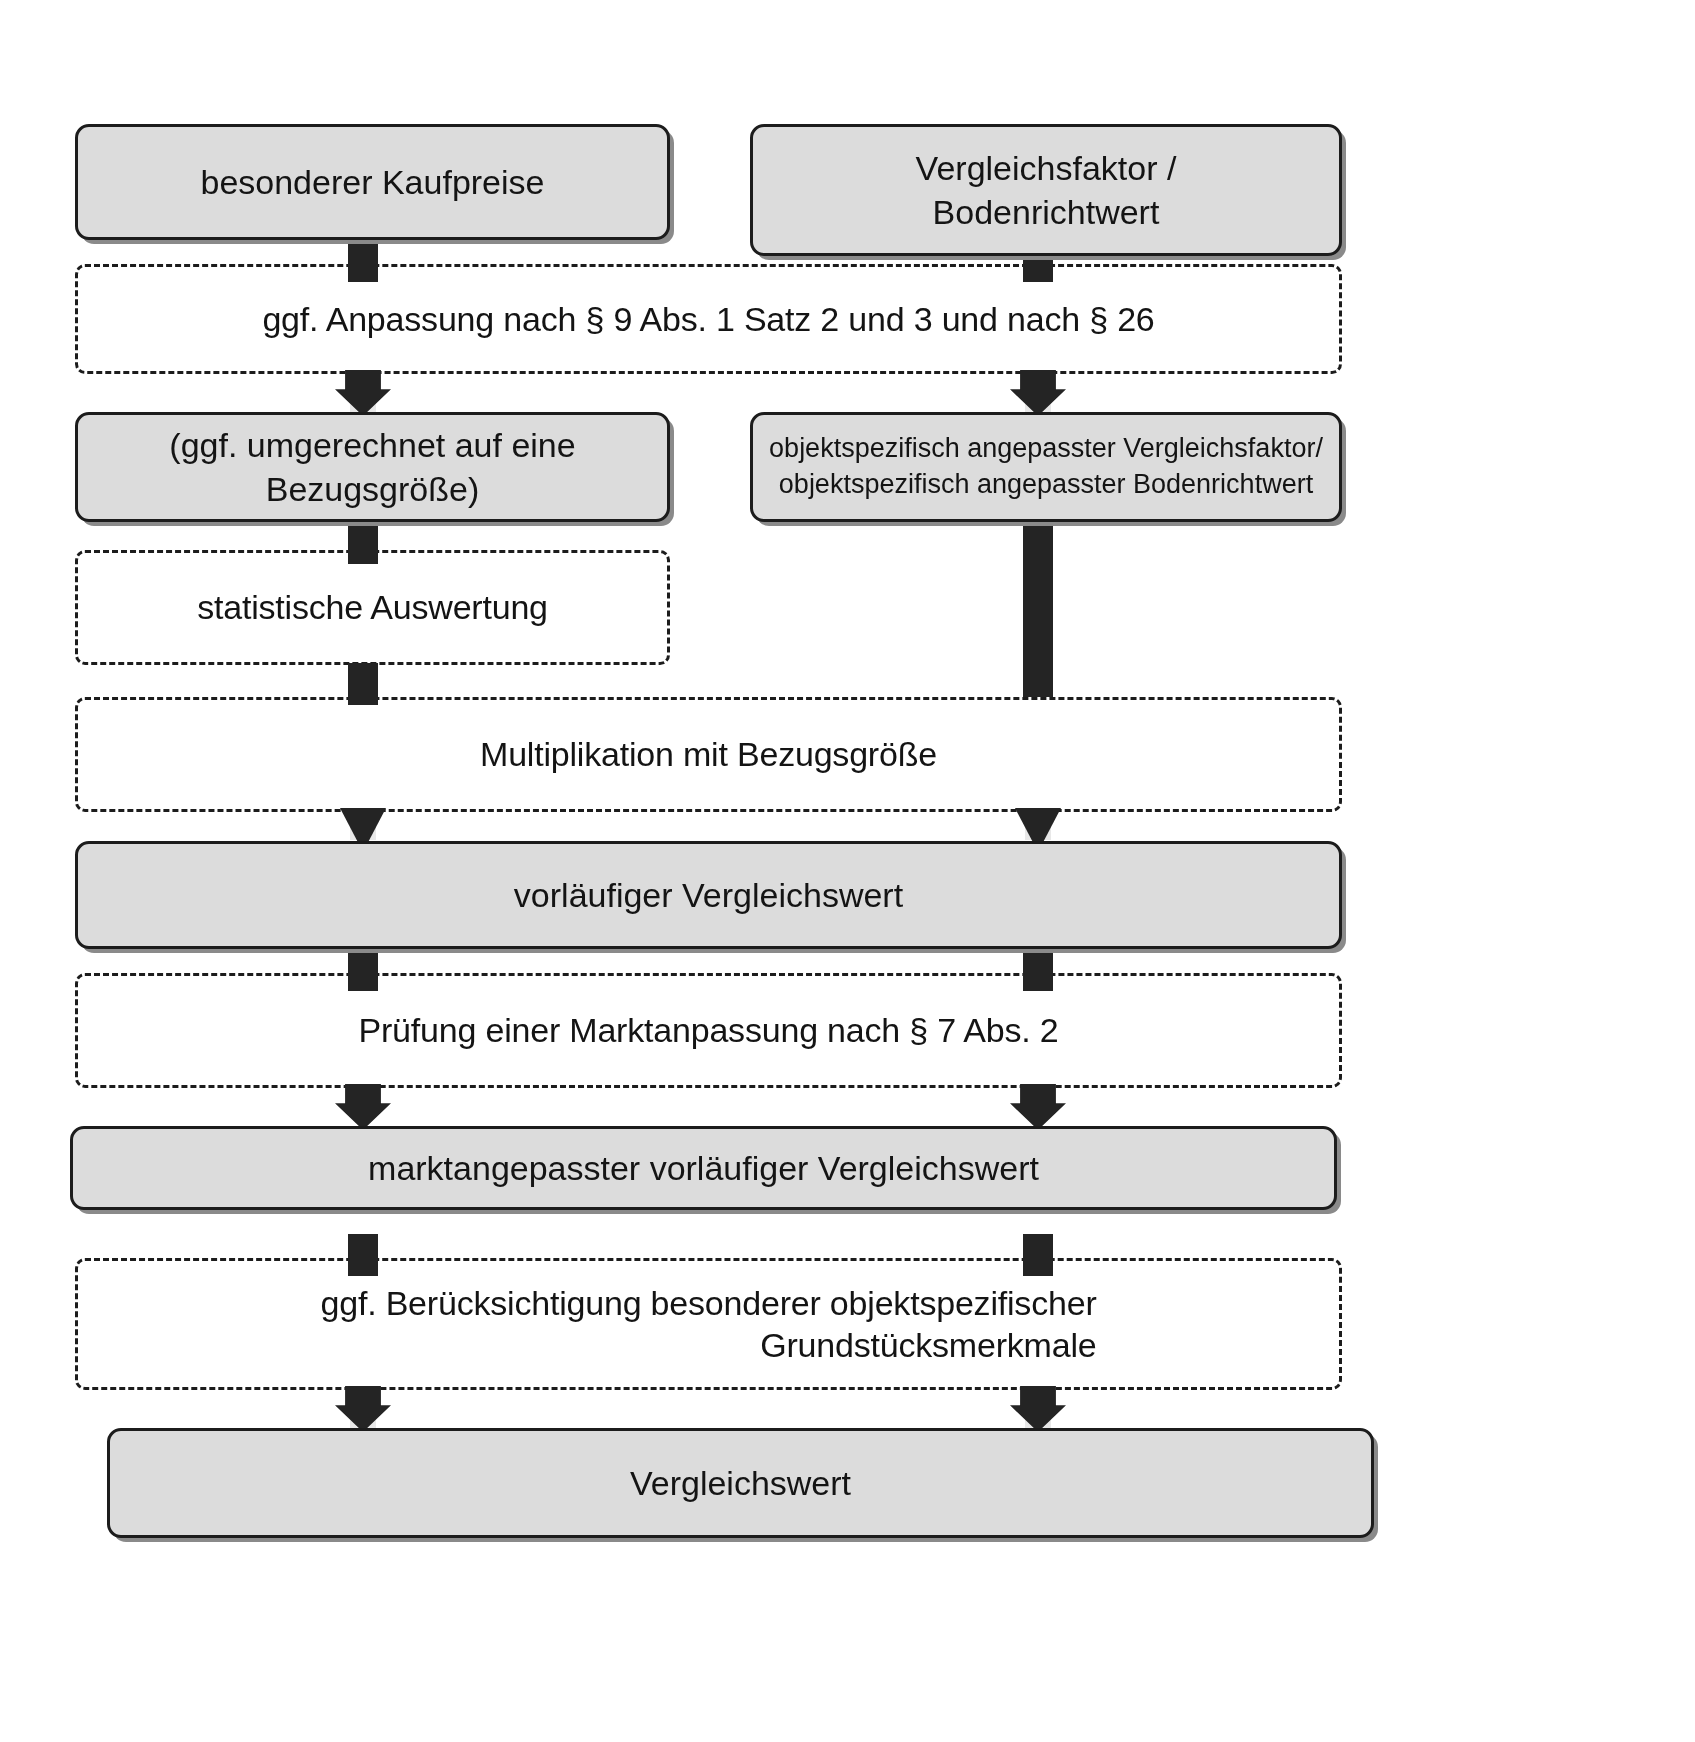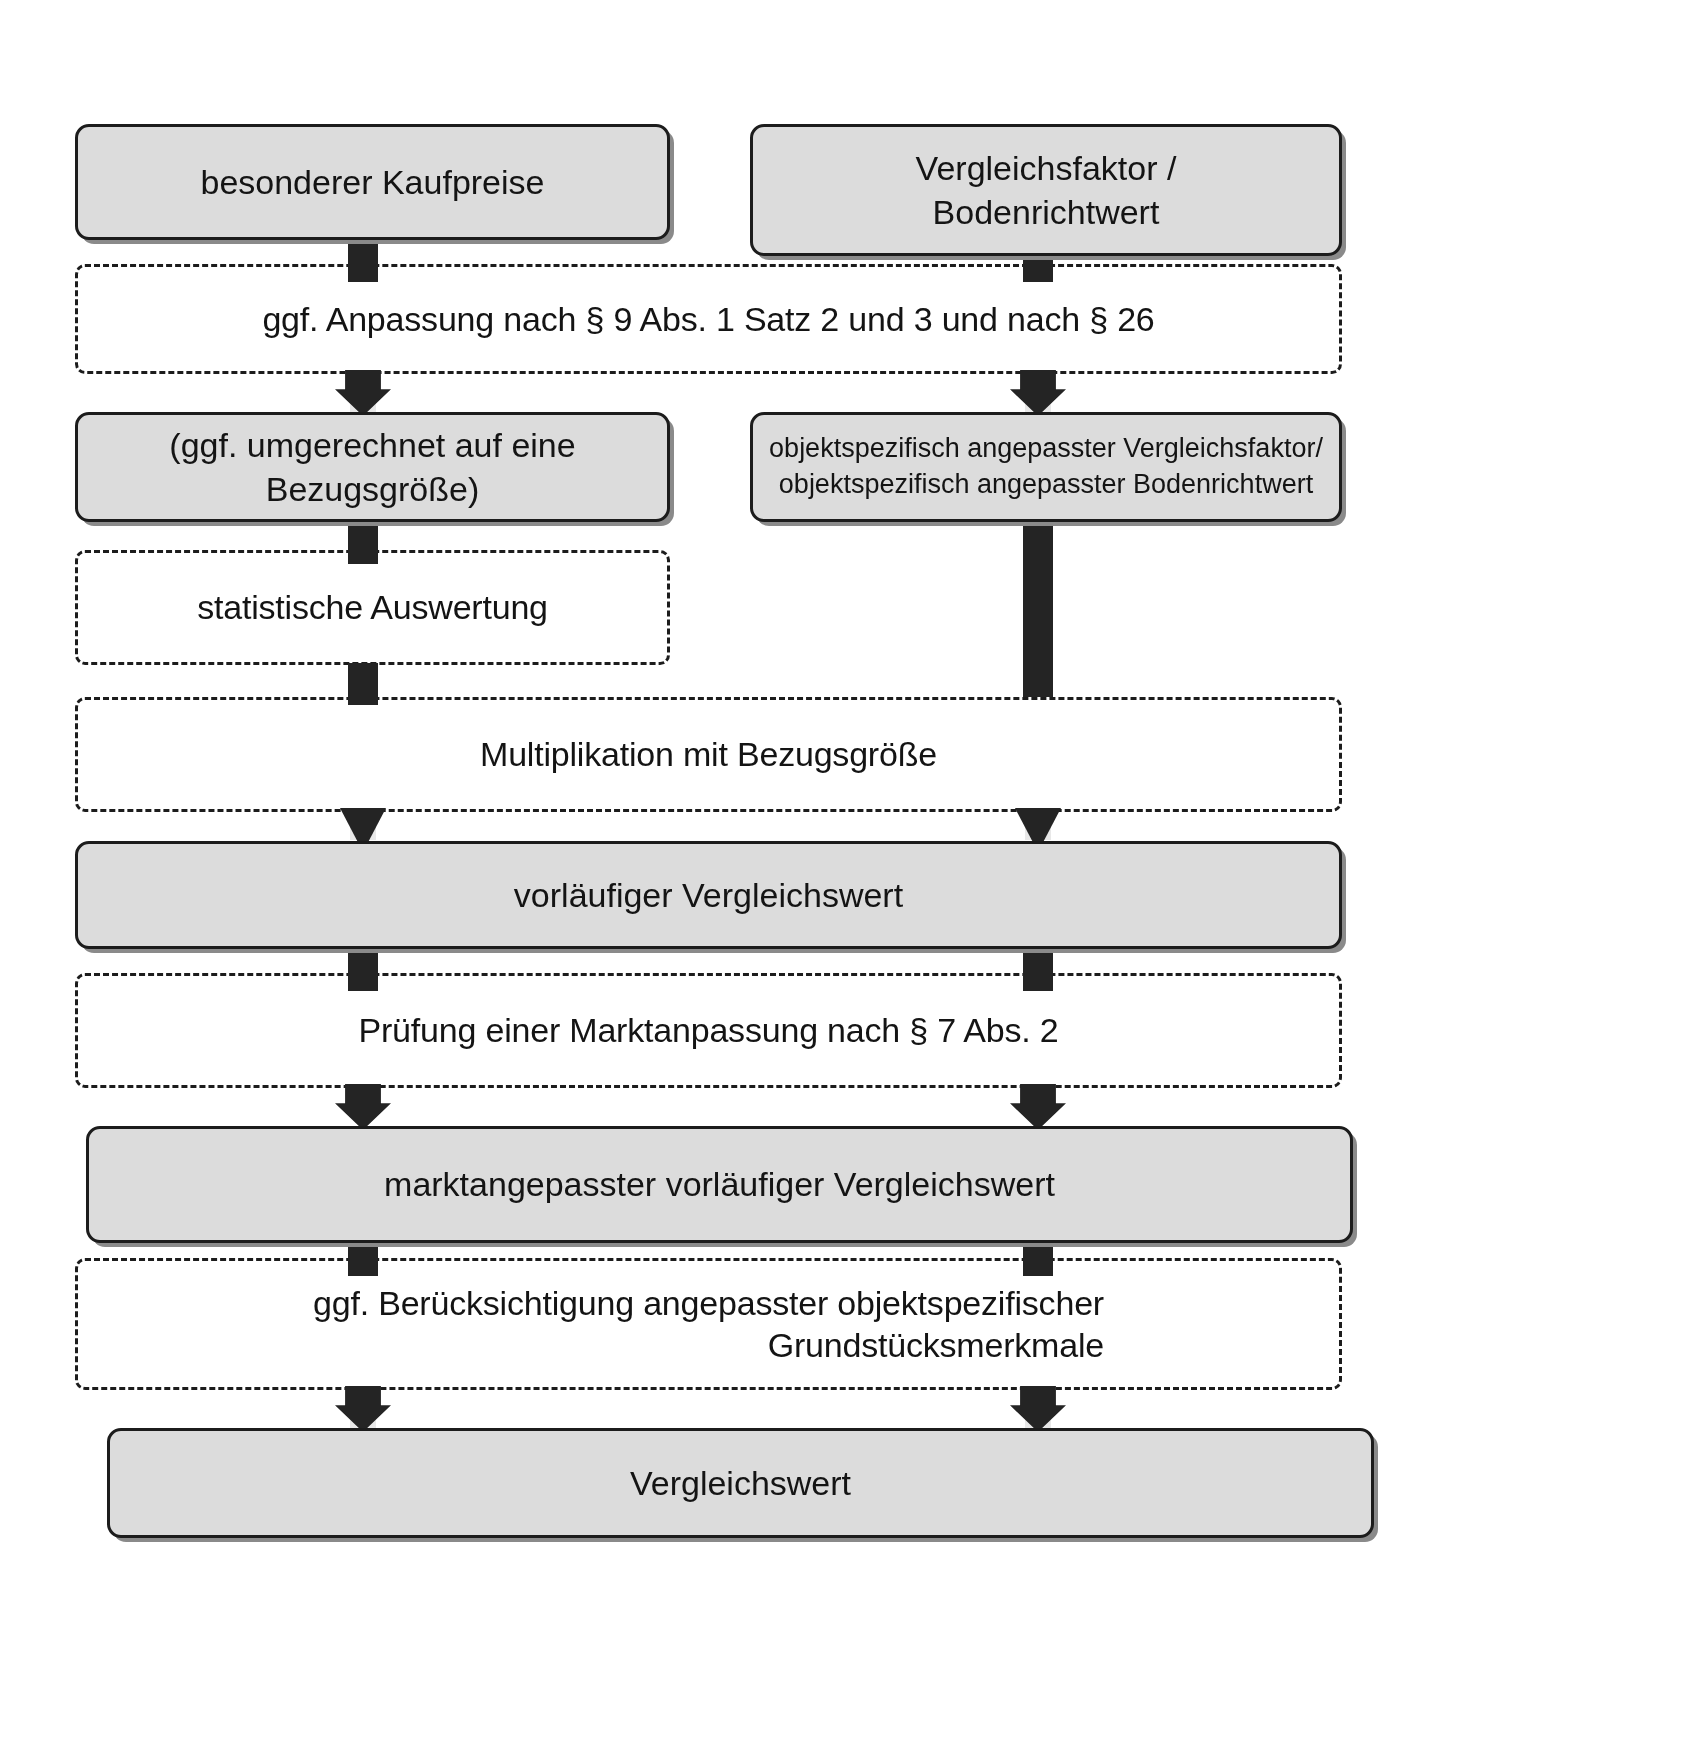--- a/index.html
+++ b/index.html
@@ -170,32 +170,32 @@
   <div class="stub" style="left:348px; top:949px; height:42px;"></div>
   <div class="stub" style="left:1023px; top:949px; height:42px;"></div>
 
   <div class="dashed-box" style="left:75px; top:973px; width:1267px; height:115px;">
     <span>Prüfung einer Marktanpassung nach § 7 Abs. 2</span>
   </div>
 
   <div class="arrow-chevron" style="left:335px; top:1084px;"></div>
   <div class="arrow-chevron" style="left:1010px; top:1084px;"></div>
 
-  <div class="solid-box" style="left:86px; top:1126px; width:1267px; height:117px;">
+  <div class="solid-box" style="left:70px; top:1126px; width:1267px; height:84px;">
     <div class="lines">
       <div>marktangepasster vorläufiger Vergleichswert</div>
     </div>
   </div>
 
   <div class="stub" style="left:348px; top:1234px; height:42px;"></div>
   <div class="stub" style="left:1023px; top:1234px; height:42px;"></div>
 
   <div class="dashed-box" style="left:75px; top:1258px; width:1267px; height:132px;">
     <div class="lines">
-      <div>ggf. Berücksichtigung angepasster objektspezifischer</div>
+      <div>ggf. Berücksichtigung besonderer objektspezifischer</div>
       <div>Grundstücksmerkmale</div>
     </div>
   </div>
 
   <div class="arrow-chevron" style="left:335px; top:1386px;"></div>
   <div class="arrow-chevron" style="left:1010px; top:1386px;"></div>
 
   <div class="solid-box" style="left:75px; top:1428px; width:1267px; height:110px;margin-left:32px;">
     <div class="lines">
       <div>Vergleichswert</div>

